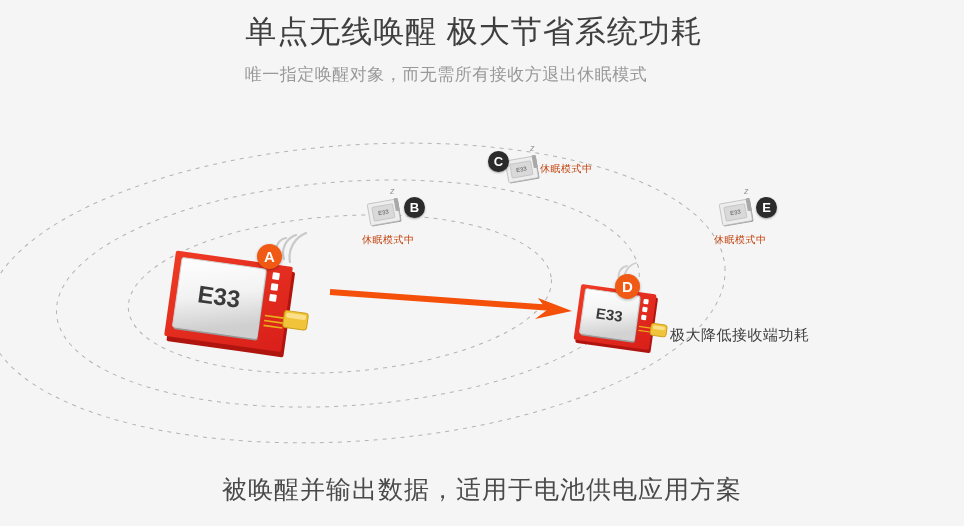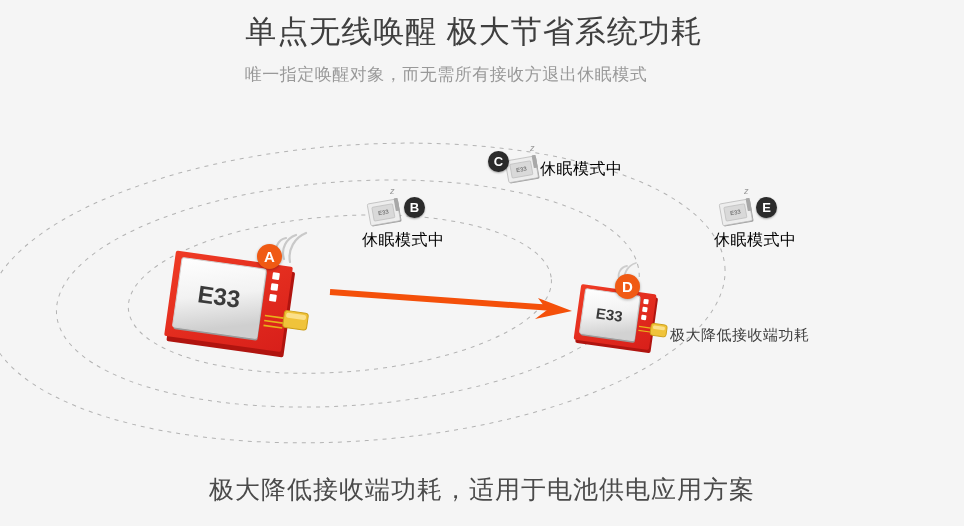--- a/index.html
+++ b/index.html
@@ -81,23 +81,23 @@
     width: 0;
     height: 0;
   }
   .sleep-mod {
     position: absolute;
     width: 40px;
     height: 30px;
   }
   .sleep-label {
     position: absolute;
-    font-size: 16px;
+    font-size: 10px;
     line-height: 18px;
-    color: #000000;
+    color: #c2410c;
     white-space: nowrap;
     letter-spacing: 0.5px;
   }
   .badge-dark {
     position: absolute;
     width: 21px;
     height: 21px;
     border-radius: 50%;
     background: #2b2b2b;
     color: #ffffff;
@@ -298,15 +298,15 @@
           <text x="17.5" y="16" font-family="'Liberation Sans',sans-serif" font-size="6" font-weight="bold" fill="#7a7a7a" text-anchor="middle">E33</text>
           <rect x="30" y="2" width="4" height="13" rx="1" fill="#a8a8a8"></rect>
         </g>
       </svg>
       <div class="badge-dark" style="left:38px; top:-1px;">E</div>
       <div class="sleep-label" style="left:-4px; top:33px;">休眠模式中</div>
     </div>
 
   </div>
 
-  <div class="footer-caption">极大降低接收端功耗，适用于电池供电应用方案</div>
+  <div class="footer-caption">被唤醒并输出数据，适用于电池供电应用方案</div>
 
 </div>
 
 </body></html>

